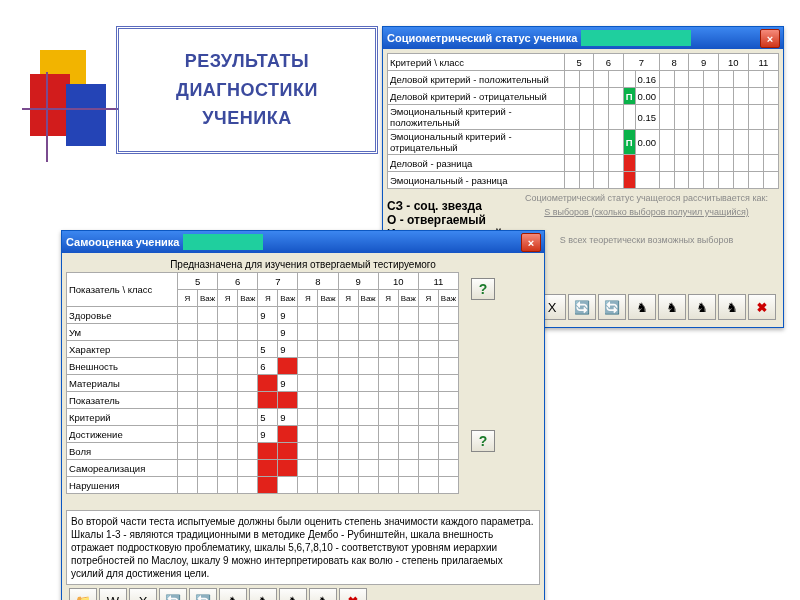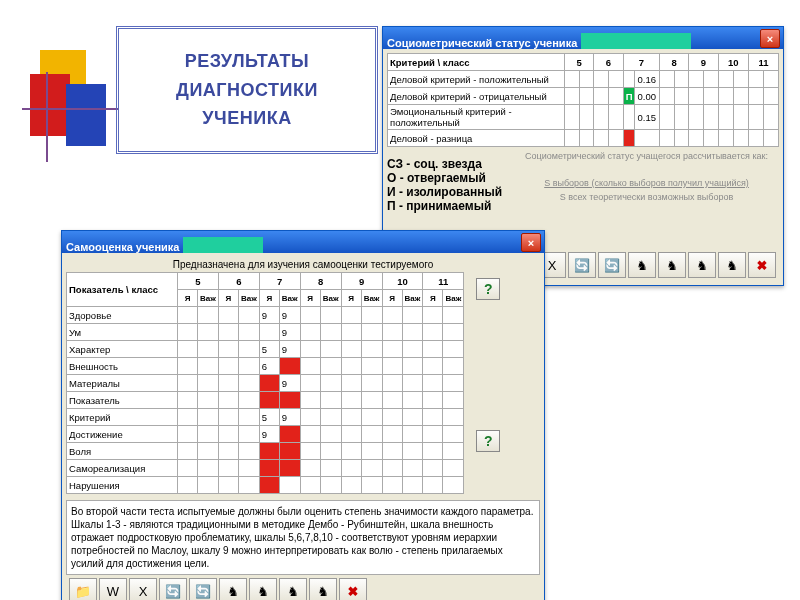--- a/index.html
+++ b/index.html
@@ -4,39 +4,39 @@
 <style>
 body{margin:0;width:800px;height:600px;background:#fff;font-family:Tahoma,Arial,sans-serif;font-size:11px;position:relative;overflow:hidden}
 .titlebox{position:absolute;left:116px;top:26px;width:256px;height:122px;border:3px double #5a6bbd;display:flex;flex-direction:column;align-items:center;justify-content:center;color:#3b4a9e;font-weight:bold;font-size:18px;line-height:1.6;letter-spacing:0.5px}
 .logobox{position:absolute;left:40px;top:50px}
 .logobox .ry{position:absolute;left:0;top:0;width:46px;height:46px;background:#f2b400}
 .logobox .rr{position:absolute;left:-10px;top:24px;width:40px;height:62px;background:#d21c1c}
 .logobox .rb{position:absolute;left:26px;top:34px;width:40px;height:62px;background:#2444b6}
 .logobox .lh{position:absolute;left:-18px;top:58px;width:96px;height:2px;background:#7a4b8f}
 .logobox .lv{position:absolute;left:6px;top:22px;width:2px;height:90px;background:#7a4b8f}
 .win{position:absolute;background:#ece9d8;border:1px solid #0b57c1;box-shadow:0 2px 4px rgba(0,0,0,.3)}
-.titlebar{height:22px;background:linear-gradient(#3c87f0,#1554c4);color:#fff;font-size:11px;font-weight:bold;display:flex;align-items:flex-end;padding:0 4px;position:relative}
+.titlebar{height:22px;background:linear-gradient(#3c87f0,#1554c4);color:#fff;font-size:11px;font-weight:bold;display:flex;align-items:center;padding:0 4px;position:relative}
 .titlebar .accent{background:#1fcf9e;height:16px;margin-left:4px}
 .closebtn{position:absolute;right:3px;top:2px;width:18px;height:17px;background:linear-gradient(#f58a7a,#cf3418);border:1px solid #a01a00;border-radius:2px;color:#fff;display:flex;align-items:center;justify-content:center;font-weight:bold;font-size:11px;cursor:pointer}
 .body{padding:4px}
 table.grid{border-collapse:collapse;font-size:9.5px;background:#fff}
 table.grid th,table.grid td{border:1px solid #aaa;padding:1px 2px;height:14px;text-align:left;background:#fff}
-table.grid th{font-weight:bold;background:#fff}
+table.grid th{font-weight:normal;background:#fff}
 table.grid td.num{text-align:left;padding-right:3px}
 td.green{background:#0ab24a!important;color:#fff;text-align:center;font-weight:bold}
 td.red{background:#e2221a!important}
 .legend{font-size:12px;margin-top:6px}
 .legend b{display:block}
 .note{font-size:9px;color:#8a8a8a;text-align:center}
 .note .u{text-decoration:underline}
 .toolbar{display:flex;gap:2px;padding:3px;justify-content:flex-end}
 .tbtn{width:26px;height:24px;border:1px solid #999;background:linear-gradient(#fdfdfc,#e6e3d5);display:flex;align-items:center;justify-content:center;font-size:13px;cursor:pointer}
 .tbtn.red{color:#c00;font-weight:bold}
 .helpbtn{width:22px;height:20px;border:1px solid #888;background:linear-gradient(#fdfdfc,#e6e3d5);display:flex;align-items:center;justify-content:center;color:#1a7a2a;font-weight:bold;font-size:14px;cursor:pointer}
-.desc{background:#fff;border:1px solid #aaa;font-size:10px;padding:4px;line-height:1.3;margin-top:6px}
+.desc{background:#fff;border:1px solid #aaa;font-size:10px;padding:4px;line-height:1.3;margin-top:16px}
 .subtitle{text-align:center;font-size:10px;padding:2px}
 </style>
 </head>
 <body>
 
 <div class="logobox">
   <div class="ry"></div>
     <div class="rr"></div>
     <div class="rb"></div>
     <div class="lh"></div>
@@ -112,21 +112,55 @@
             <td></td>
             <td></td>
             <td></td>
             <td></td>
             <td></td>
             <td></td>
             <td></td>
             <td></td>
           </tr>
           <tr>
+            <td>Эмоциональный критерий - отрицательный</td>
+            <td></td>
+            <td></td>
+            <td></td>
+            <td></td>
+            <td class="green">П</td>
+            <td class="num">0.00</td>
+            <td></td>
+            <td></td>
+            <td></td>
+            <td></td>
+            <td></td>
+            <td></td>
+            <td></td>
+            <td></td>
+          </tr>
+          <tr>
             <td>Деловой - разница</td>
+            <td></td>
+            <td></td>
+            <td></td>
+            <td></td>
+            <td class="red"></td>
+            <td></td>
+            <td></td>
+            <td></td>
+            <td></td>
+            <td></td>
+            <td></td>
+            <td></td>
+            <td></td>
+            <td></td>
+          </tr>
+          <tr>
+            <td>Эмоциональный - разница</td>
             <td></td>
             <td></td>
             <td></td>
             <td></td>
             <td class="red"></td>
             <td></td>
             <td></td>
             <td></td>
             <td></td>
             <td></td>
@@ -139,22 +173,22 @@
       </table>
     <div style="display:flex;gap:12px;align-items:flex-start;margin-top:4px">
       <div class="legend">
         <b>СЗ - соц. звезда</b>
         <b>О - отвергаемый</b>
         <b>И - изолированный</b>
         <b>П - принимаемый</b>
       </div>
       <div class="note" style="flex:1">
         <div>Социометрический статус учащегося рассчитывается как:</div>
-        <div class="u" style="margin-top:17px">S выборов (сколько выборов получил учащийся)</div>
-        <div style="margin-top:4px">S всех теоретически возможных выборов</div>
+        <div class="u" style="margin-top:4px">S выборов (сколько выборов получил учащийся)</div>
+        <div style="margin-top:18px">S всех теоретически возможных выборов</div>
       </div>
     </div>
     <div style="height:36px"></div>
     <div class="toolbar" id="tb1">
         <div class="tbtn">📁</div>
         <div class="tbtn">W</div>
         <div class="tbtn">X</div>
         <div class="tbtn">🔄</div>
         <div class="tbtn">🔄</div>
         <div class="tbtn">♞</div>
@@ -166,21 +200,21 @@
   </div>
 </div>
 
 <div class="win" style="left:61px;top:230px;width:482px">
   <div class="titlebar">
     <span>Самооценка ученика</span>
     <span class="accent" style="width:80px"></span>
     <div class="closebtn">×</div>
   </div>
   <div class="body">
-    <div class="subtitle">Предназначена для изучения самооценки тестируемого</div>
+    <div class="subtitle">Предназначена для изучения отвергаемый тестируемого</div>
     <div style="display:flex;align-items:flex-start;gap:12px">
       <table class="grid" id="selftable">
           <tbody>
             <tr>
               <th rowspan="2" style="width:106px">Показатель \ класс</th>
               <th colspan="2" style="text-align:center;width:30px">5</th>
               <th colspan="2" style="text-align:center;width:30px">6</th>
               <th colspan="2" style="text-align:center;width:30px">7</th>
               <th colspan="2" style="text-align:center;width:30px">8</th>
               <th colspan="2" style="text-align:center;width:30px">9</th>

